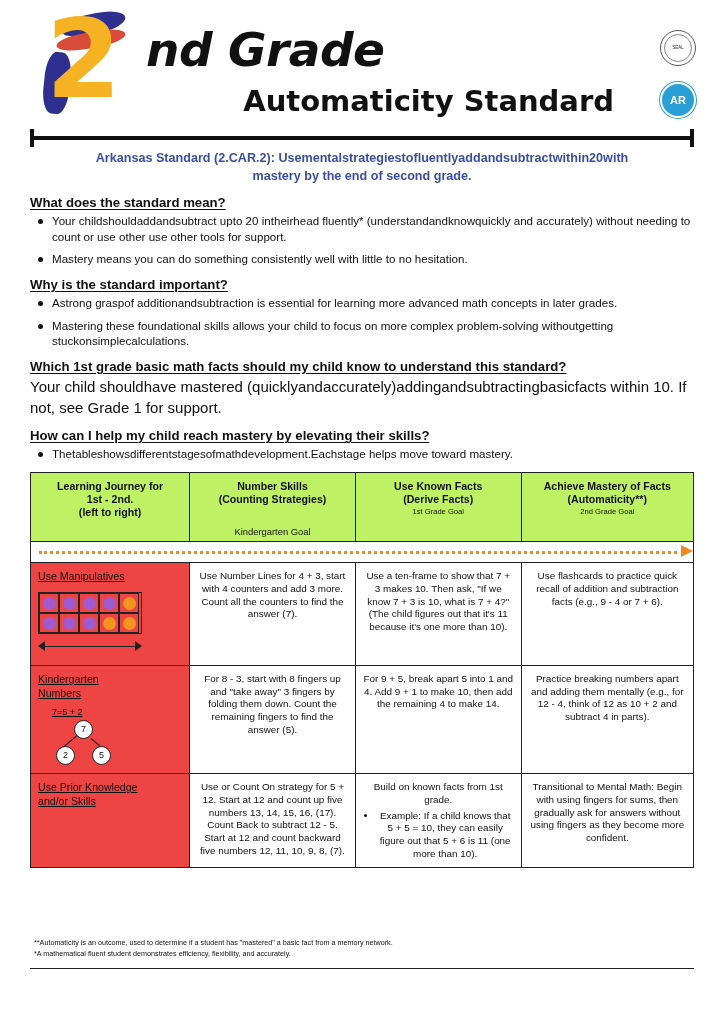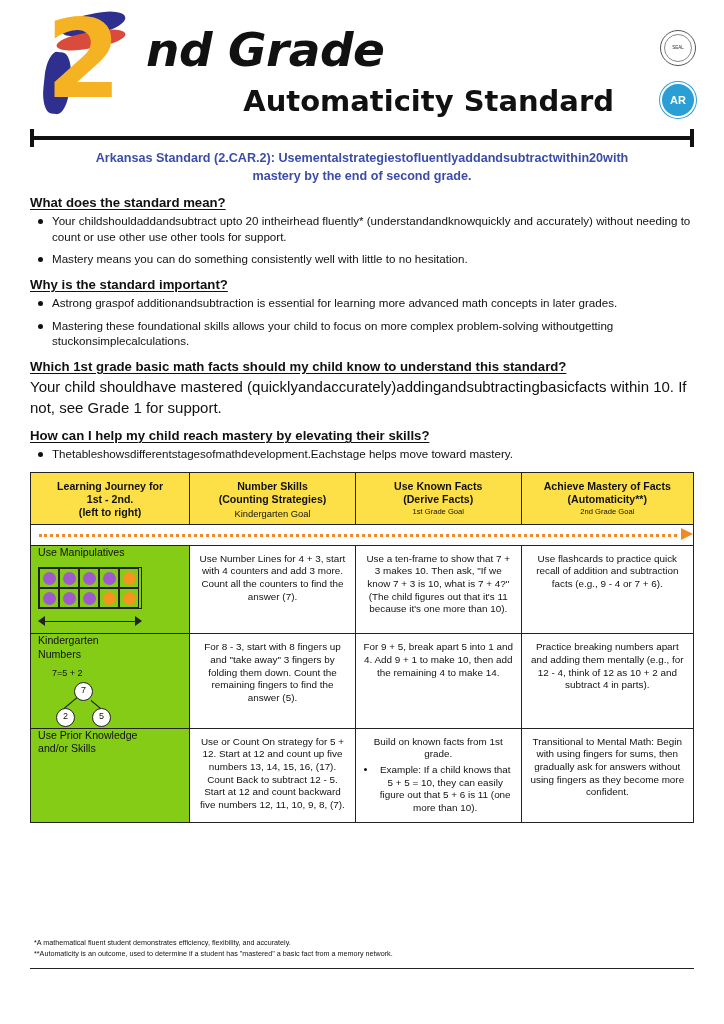--- a/index.html
+++ b/index.html
@@ -102,36 +102,36 @@
   p.plain { font-size:15px; line-height:1.38; margin:2px 0 0 0; }
 
   
   table.journey {
     width:100%; border-collapse:collapse; margin-top:10px;
     table-layout:fixed;
   }
   table.journey th, table.journey td {
     border:1px solid #222; vertical-align:top;
   }
-  thead th { padding:7px 6px 4px 6px; text-align:center; background:#fde047; }
+  thead th { padding:7px 6px 4px 6px; text-align:center; background:#bef264; }
   .th-title { font-size:10.6px; font-weight:bold; line-height:1.25; }
-  .th-sub { font-size:9.4px; font-weight:normal; margin-top:2px; }
+  .th-sub { font-size:9.4px; font-weight:normal; margin-top:20px; }
   .th-sub-small { font-size:7.6px; font-weight:normal; margin-top:1px; }
   .arrow-row td { border-top:none; border-bottom:1px solid #222; padding:0; }
   .arrow-wrap { position:relative; height:20px; }
   .arrow-line {
     position:absolute; left:8px; right:16px; top:9px; height:0;
     border-top:3px dotted #F08A24;
   }
   .arrow-head {
     position:absolute; right:0px; top:3px;
     width:0; height:0; border-top:6px solid transparent;
     border-bottom:6px solid transparent; border-left:12px solid #F08A24;
   }
-  td.rowlabel { background:#84cc16; padding:0 7px; font-size:10.6px; line-height:1.3; }
+  td.rowlabel { background:#ef4444; padding:7px 7px; font-size:10.6px; line-height:1.3;text-decoration:underline; }
   td.cell { padding:7px 7px; font-size:9.9px; line-height:1.28;text-align:center; }
   td.cell ul { margin:3px 0 0 0; padding-left:14px; }
   td.cell ul li { margin-bottom:0; font-size:9.9px; }
 
   
   .tenframe { margin:8px 0 4px 0; display:inline-block; }
   .tf-grid { display:grid; grid-template-columns:repeat(5,20px); grid-template-rows:repeat(2,20px); border:1px solid #222; }
   .tf-cell { border:1px solid #222; display:flex; align-items:center; justify-content:center; }
   .dot { width:13px; height:13px; border-radius:50%; }
   .dot.p { background:#a05ad0; }
@@ -331,18 +331,18 @@
               <li>Example: If a child knows that 5 + 5 = 10, they can easily figure out that 5 + 6 is 11 (one more than 10).</li>
             </ul>
           </td>
           <td class="cell">Transitional to Mental Math: Begin with using fingers for sums, then gradually ask for answers without using fingers as they become more confident.</td>
         </tr>
       </tbody>
     </table>
   </div>
 
   <div class="footnotes">
+    <div>**Automaticity is an outcome, used to determine if a student has "mastered" a basic fact from a memory network.</div>
     <div>*A mathematical fluent student demonstrates efficiency, flexibility, and accurately.</div>
-    <div>**Automaticity is an outcome, used to determine if a student has "mastered" a basic fact from a memory network.</div>
   </div>
   <div class="footrule"></div>
 
 </div>
 
 </body></html>

